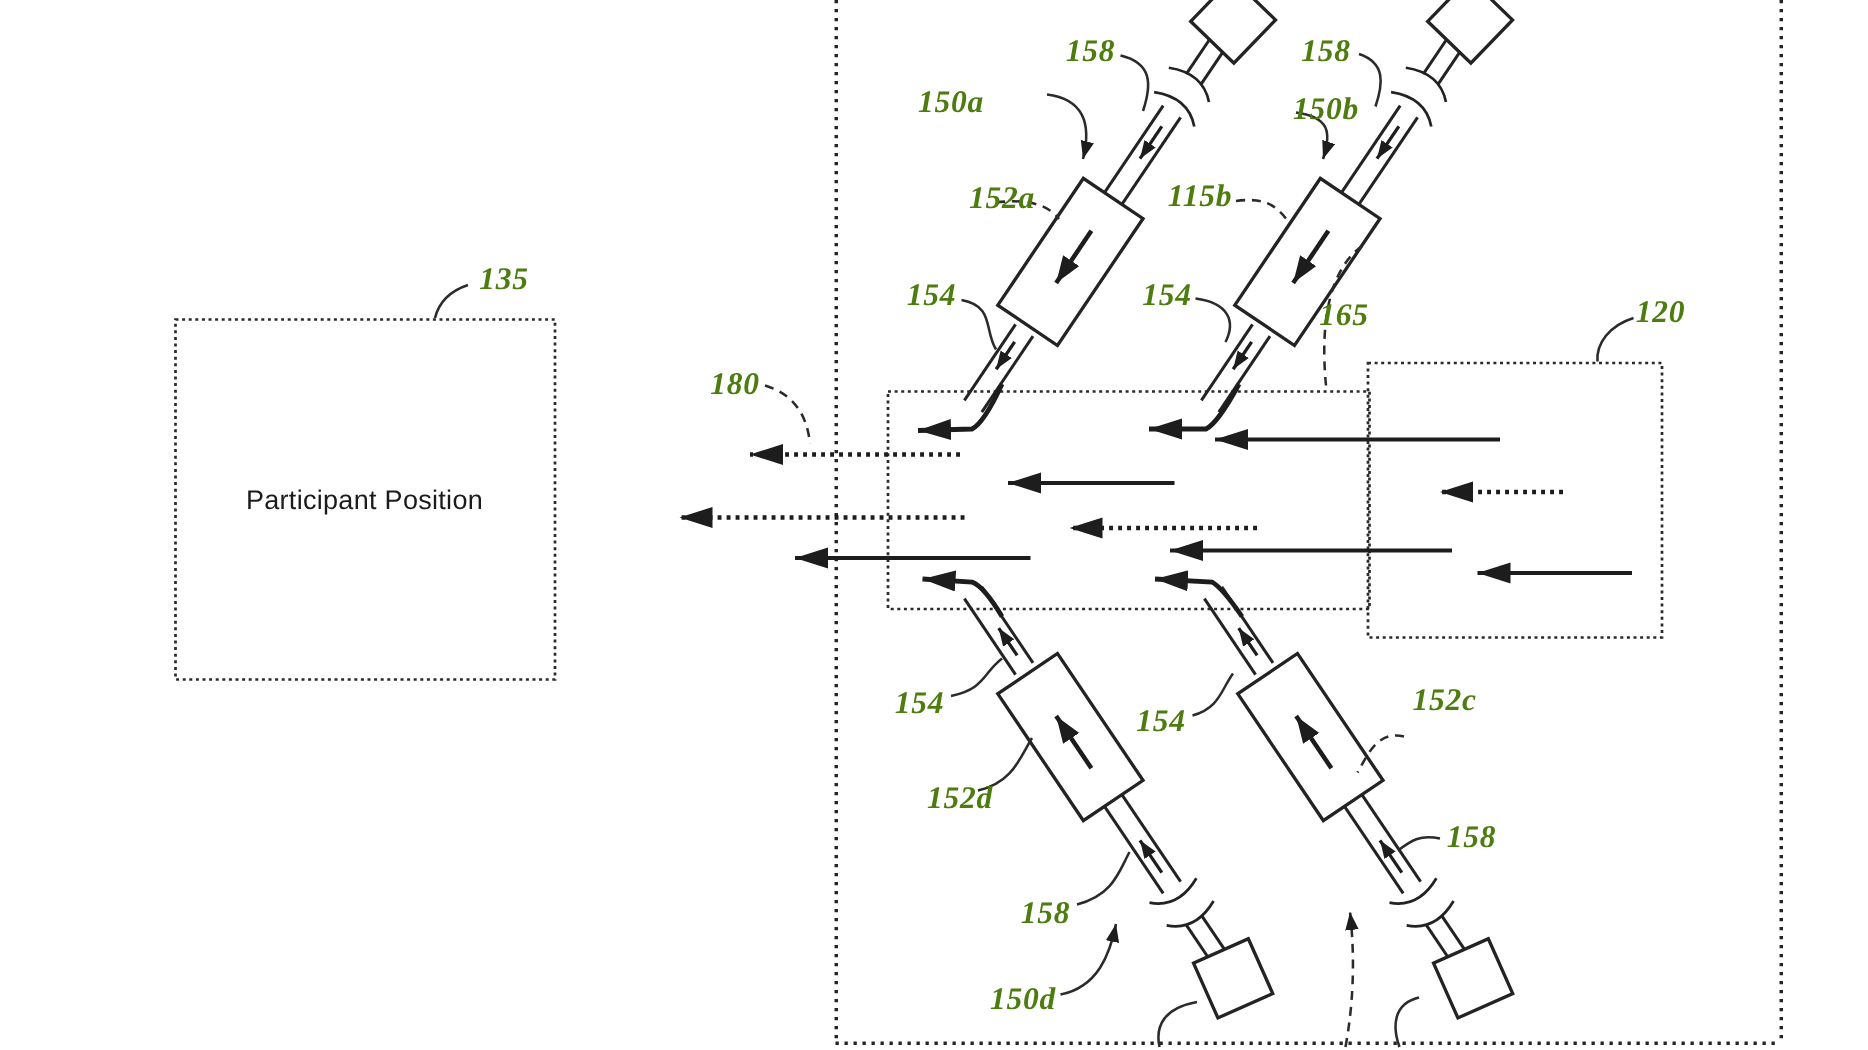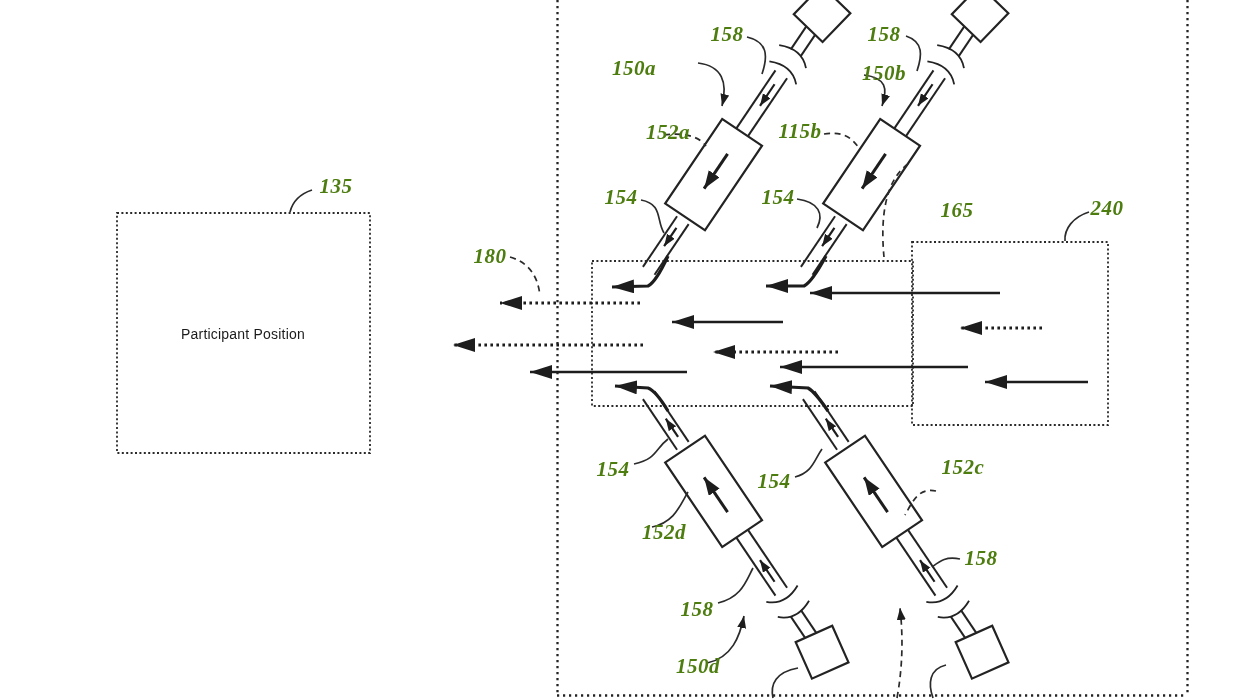--- a/index.html
+++ b/index.html
@@ -17,21 +17,21 @@
   .fcurve{stroke:#1d1d1d;stroke-width:3.2;fill:none;}
   .fa-m{stroke:#1d1d1d;stroke-width:3;fill:none;}
   .fa-s{stroke:#1d1d1d;stroke-width:2.2;fill:none;}
   .lead{stroke:#2b2b2b;stroke-width:1.7;fill:none;}
   .lead-d{stroke:#2b2b2b;stroke-width:1.7;fill:none;stroke-dasharray:6 4.5;}
   
   .ref{position:absolute;transform:translate(-50%,-50%);
        font-family:"Liberation Serif",serif;font-style:italic;font-weight:700;
        font-size:21px;color:#4d7c0f;white-space:nowrap;letter-spacing:.5px;}
   .pp-label{position:absolute;transform:translate(-50%,-50%);
-       font-family:"Liberation Sans",sans-serif;font-size:14px;color:#1b1b1b;
+       font-family:"Liberation Sans",sans-serif;font-size:18px;color:#1b1b1b;
        white-space:nowrap;letter-spacing:.2px;text-align:center;}
 </style>
 </head>
 <body>
 
 <div class="stage">
 
   <svg width="1245" height="700" viewBox="0 0 1245 700">
     <defs>
       <marker id="ah-big" markerUnits="userSpaceOnUse" markerWidth="24" markerHeight="16" refX="22" refY="7" orient="auto">
@@ -134,23 +134,23 @@
   <div class="ref" style="left:336px;top:186px;">135</div>
   <div class="ref" style="left:490px;top:256px;">180</div>
   <div class="ref" style="left:727px;top:34px;">158</div>
   <div class="ref" style="left:634px;top:68px;">150a</div>
   <div class="ref" style="left:884px;top:34px;">158</div>
   <div class="ref" style="left:884px;top:73px;text-align:center;">150b</div>
   <div class="ref" style="left:640px;top:132px;margin-left:28px;">152a</div>
   <div class="ref" style="left:800px;top:131px;">115b</div>
   <div class="ref" style="left:621px;top:197px;">154</div>
   <div class="ref" style="left:778px;top:197px;">154</div>
-  <div class="ref" style="left:957px;top:210px;">165</div>
-  <div class="ref" style="left:1107px;top:208px;">240</div>
+  <div class="ref" style="left:896px;top:210px;">165</div>
+  <div class="ref" style="left:1107px;top:208px;">120</div>
   <div class="ref" style="left:613px;top:469px;">154</div>
   <div class="ref" style="left:774px;top:481px;">154</div>
-  <div class="ref" style="left:664px;top:532px;">152d</div>
+  <div class="ref" style="left:640px;top:532px;">152d</div>
   <div class="ref" style="left:963px;top:467px;">152c</div>
   <div class="ref" style="left:697px;top:609px;">158</div>
   <div class="ref" style="left:981px;top:558px;">158</div>
-  <div class="ref" style="left:698px;top:666px;">150d</div>
+  <div class="ref" style="left:682px;top:666px;">150d</div>
 
 </div>
 
 </body></html>

